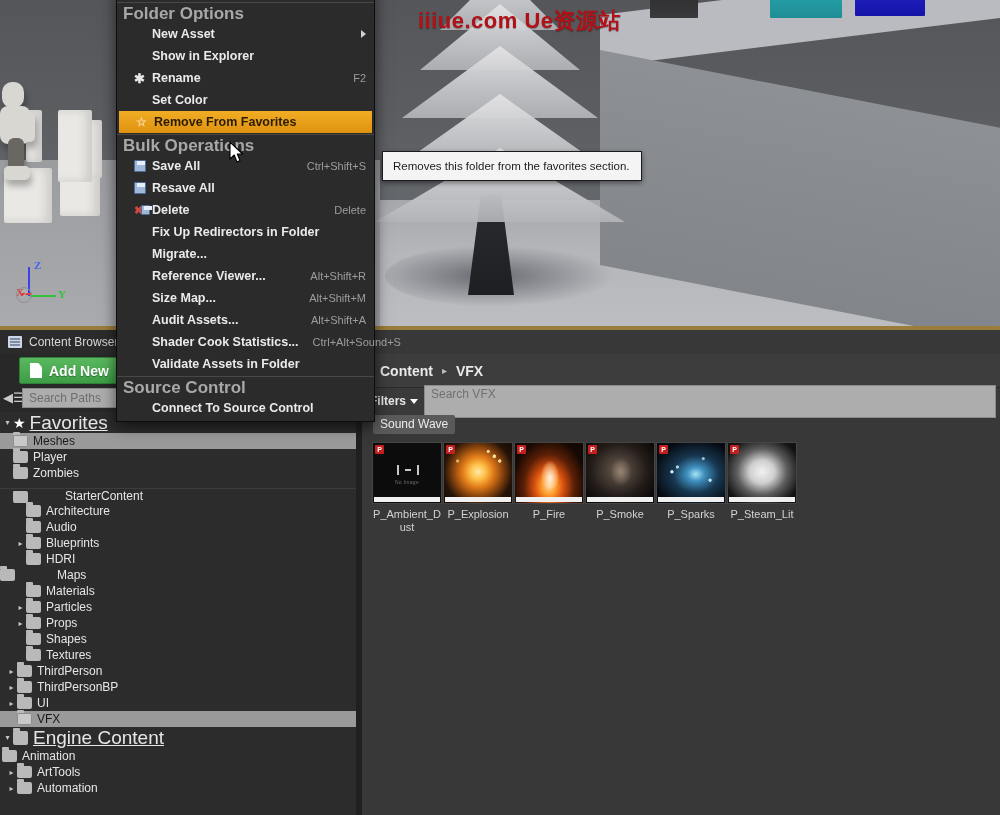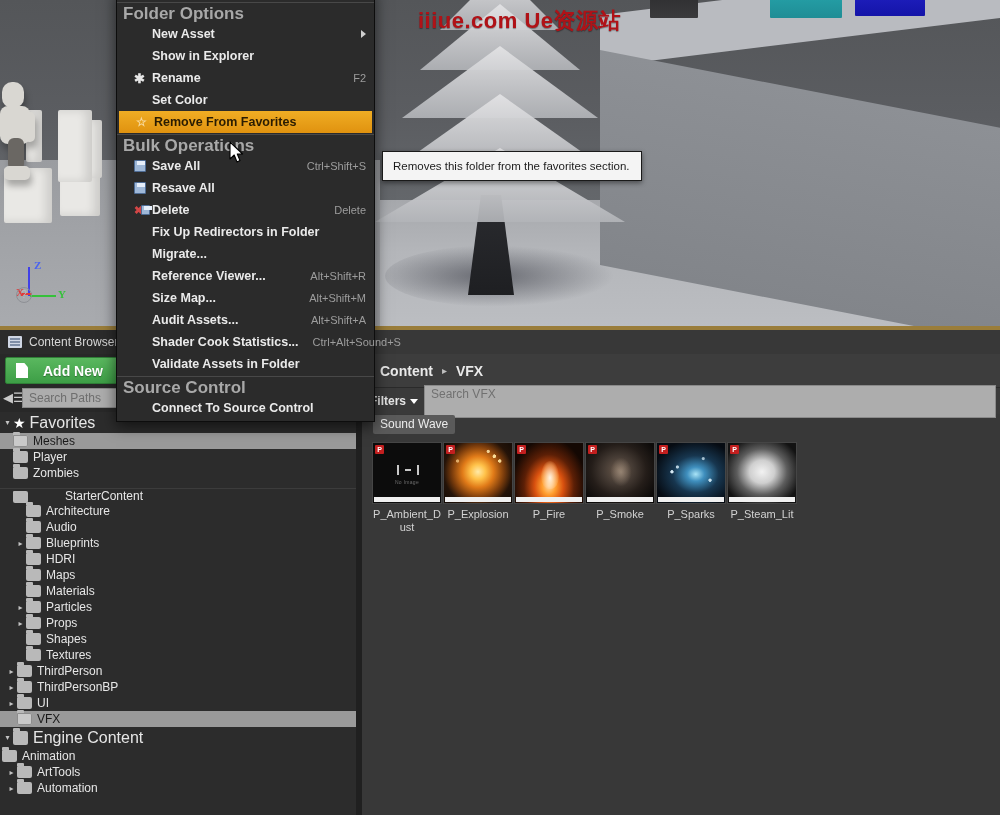--- a/index.html
+++ b/index.html
@@ -115,22 +115,22 @@
     background: #cfd6e4;
     background-image: linear-gradient(#7e8da6 2px, transparent 0),
                       linear-gradient(#7e8da6 2px, transparent 0),
                       linear-gradient(#7e8da6 2px, transparent 0);
     background-size: 10px 2px; background-repeat: no-repeat;
     background-position: 2px 2px, 2px 5px, 2px 8px;
   }
 
   .cb-toolbar { position: absolute; left: 0; top: 24px; width: 1000px; height: 32px; }
   .addnew {
-    position: absolute; left: 5px; top: 3px; height: 27px;
-    display: flex; align-items: center; gap: 15px;
+    position: absolute; left: 19px; top: 3px; height: 27px;
+    display: flex; align-items: center; gap: 7px;
     padding: 0 10px;
     background: linear-gradient(180deg,#5ab85f,#3d9e46);
     border: 1px solid #2f7f37; border-radius: 2px;
     color: #ffffff; font-size: 14px; font-weight: bold;
     text-shadow: 0 1px 1px rgba(0,0,0,.35);
   }
   .page-ico {
     width: 12px; height: 15px; background: #ffffff;
     clip-path: polygon(0 0, 70% 0, 100% 28%, 100% 100%, 0 100%);
   }
@@ -168,21 +168,21 @@
     width: 15px; height: 12px; margin-right: 5px; flex: 0 0 15px;
     background: #b9b9b9; border-radius: 1px 2px 2px 2px; position: relative;
   }
   .folder::before {
     content: ""; position: absolute; left: 0; top: -3px; width: 7px; height: 3px;
     background: #b9b9b9; border-radius: 1px 1px 0 0;
   }
   .folder.empty { background: #c9c9c9; box-shadow: inset 0 0 0 1px #8d8d8d; }
   .fname { font-size: 12px; }
   .tr-row.head { height: 21px; }
-  .tr-row.head .fname { font-size: 16px; }
+  .tr-row.head .fname { font-size: 19px; text-decoration: underline; }
   .star-ico { color: #ffffff; font-size: 14px; margin-right: 4px; line-height: 1; }
 
   .tree-sep {
     height: 1px; background: #1d1d1d; margin: 2px 0 2px 0;
     border-bottom: 1px solid #3c3c3c;
   }
   .tree-scroll {
     position: absolute; right: 4px; top: 515px; width: 9px; height: 108px;
     background: #f1f1f1; border: 1px solid #6f6f6f; border-radius: 1px;
   }
@@ -502,21 +502,21 @@
       </div>
       <div class="tr-row" style="padding-left:15px;">
         <span class="tr-arrow">▸</span>
         <span class="folder"></span>
         <span class="fname">Blueprints</span>
       </div>
       <div class="tr-row" style="padding-left:26px;">
         <span class="folder"></span>
         <span class="fname">HDRI</span>
       </div>
-      <div class="tr-row" style="padding-left:26px;">
+      <div class="tr-row" style="gap:37px;">
         <span class="folder"></span>
         <span class="fname">Maps</span>
       </div>
       <div class="tr-row" style="padding-left:26px;">
         <span class="folder"></span>
         <span class="fname">Materials</span>
       </div>
       <div class="tr-row" style="padding-left:15px;">
         <span class="tr-arrow">▸</span>
         <span class="folder"></span>

